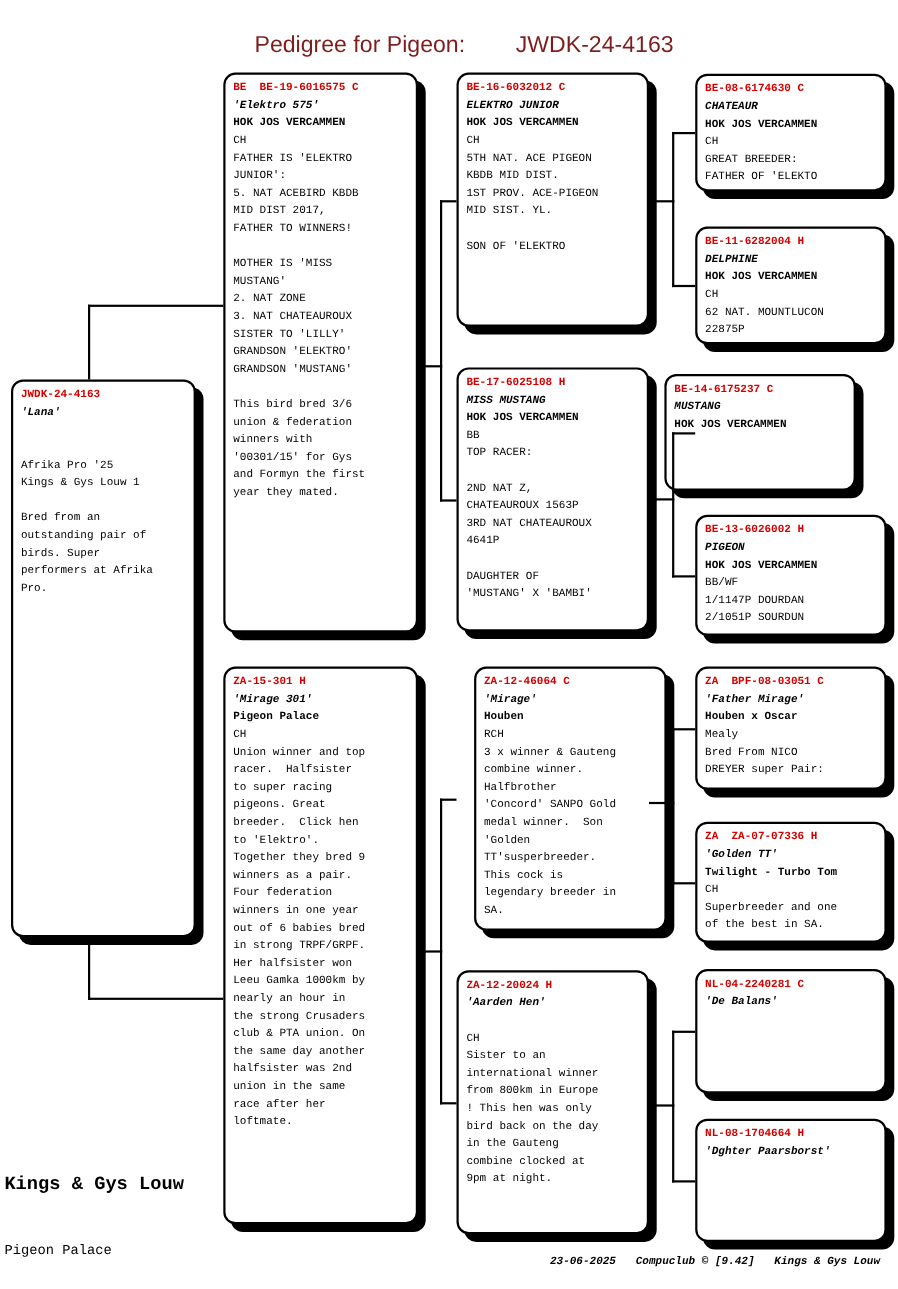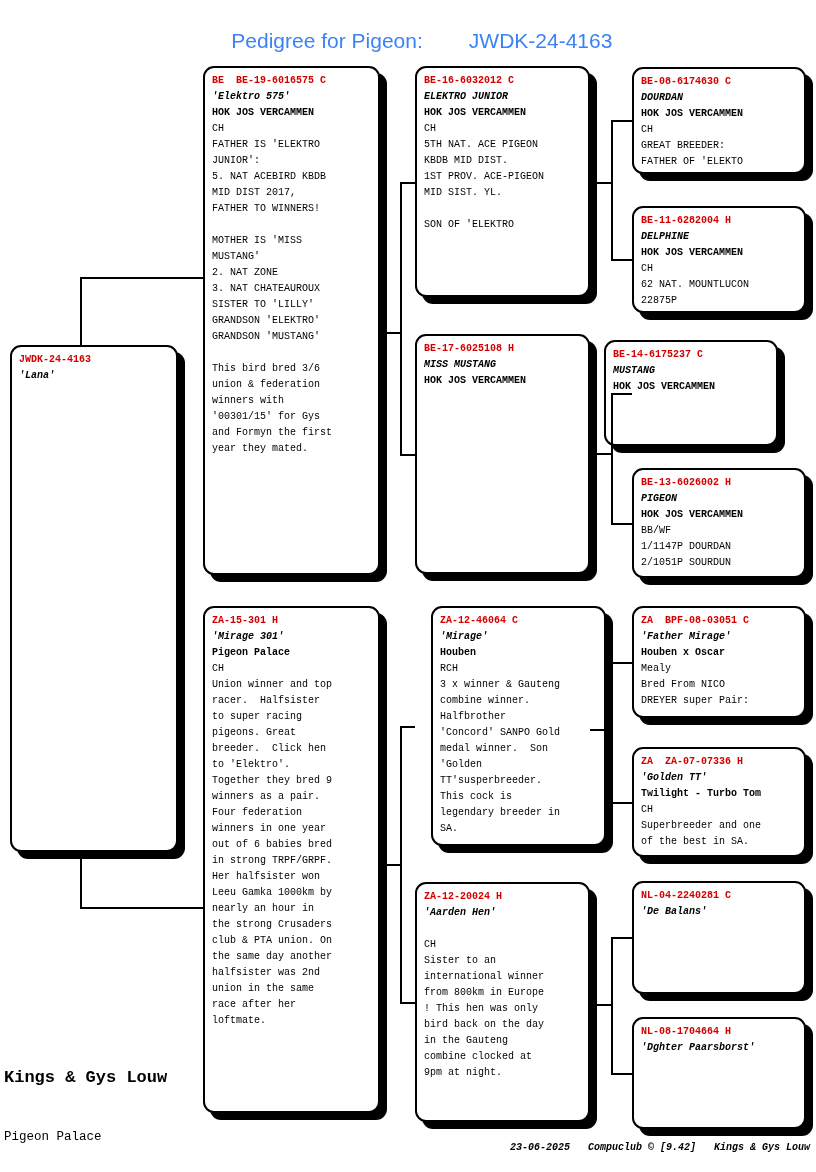--- a/index.html
+++ b/index.html
@@ -4,54 +4,63 @@
 <style>
   html,body { margin:0; padding:0; background:#fff; }
   .page {
     position:relative; width:816px; height:1172px; background:#ffffff;
     font-family:"Liberation Mono","DejaVu Sans Mono",monospace;
     color:#000; overflow:hidden;
   }
   .title {
     position:absolute; left:208px; top:5px;
     font-family:"Liberation Sans","DejaVu Sans",sans-serif;
-    font-size:21px; color:#3b82f6; white-space:pre;
+    font-size:21px; color:#7f1d1d; white-space:pre;
   }
   .title .title-ring { margin-left:46px; }
   .pbox {
     position:absolute; background:#fff; border:2px solid #000; border-radius:11px;
     box-shadow:7px 7px 0 0 #000; box-sizing:border-box; padding:5px 7px 4px 7px;
     font-size:10px; line-height:16px; overflow:hidden;
   }
   .hdr { color:#d40000; font-weight:bold; white-space:pre; min-height:16px; }
   .hdr.la { text-align:left; }
   .nm { font-weight:bold; font-style:italic; white-space:pre; min-height:16px; }
   .lf { font-weight:bold; white-space:pre; min-height:16px; }
   .bd { white-space:pre;font-family:Liberation Mono, monospace; }
   .ln { position:absolute; background:#000; }
   .owner { position:absolute; left:4px; top:1033px; font-size:12.5px; line-height:18px; white-space:pre; }
   .owner-name { font-size:17px; font-weight:bold; margin-bottom:5px; }
   .footer {
-    position:absolute; right:6px; top:1142px; font-size:10px;
+    position:absolute; right:16px; top:1142px; font-size:10px;
     font-weight:bold; font-style:italic; white-space:pre;
   }
 </style>
 </head>
 <body>
 
 <div class="page">
 
   <div class="title">
     <span>Pedigree for Pigeon:</span><span class="title-ring">JWDK-24-4163</span>
   </div>
 
   <div class="pbox" style="left:10px;top:345px;width:168px;height:507px">
     <div class="hdr">JWDK-24-4163</div>
     <div class="nm">'Lana'</div>
     <div class="lf"></div>
+    <div class="bd">
+Afrika Pro '25
+Kings &amp; Gys Louw 1
+
+Bred from an
+outstanding pair of
+birds. Super
+performers at Afrika
+Pro.</div>
   </div>
 
   <div class="pbox" style="left:203px;top:66px;width:177px;height:509px">
     <div class="hdr la">BE  BE-19-6016575 C</div>
     <div class="nm">'Elektro 575'</div>
     <div class="lf">HOK JOS VERCAMMEN</div>
     <div class="bd">CH
 FATHER IS 'ELEKTRO
 JUNIOR':
 5. NAT ACEBIRD KBDB
@@ -113,20 +122,30 @@
 1ST PROV. ACE-PIGEON
 MID SIST. YL.
 
 SON OF 'ELEKTRO</div>
   </div>
 
   <div class="pbox" style="left:415px;top:334px;width:175px;height:240px">
     <div class="hdr">BE-17-6025108 H</div>
     <div class="nm">MISS MUSTANG</div>
     <div class="lf">HOK JOS VERCAMMEN</div>
+    <div class="bd">BB
+TOP RACER:
+
+2ND NAT Z,
+CHATEAUROUX 1563P
+3RD NAT CHATEAUROUX
+4641P
+
+DAUGHTER OF
+'MUSTANG' X 'BAMBI'</div>
   </div>
 
   <div class="pbox" style="left:431px;top:606px;width:175px;height:240px">
     <div class="hdr">ZA-12-46064 C</div>
     <div class="nm">'Mirage'</div>
     <div class="lf">Houben</div>
     <div class="bd">RCH
 3 x winner &amp; Gauteng
 combine winner.
 Halfbrother
@@ -149,21 +168,21 @@
 from 800km in Europe
 ! This hen was only
 bird back on the day
 in the Gauteng
 combine clocked at
 9pm at night.</div>
   </div>
 
   <div class="pbox" style="left:632px;top:67px;width:174px;height:107px">
     <div class="hdr">BE-08-6174630 C</div>
-    <div class="nm">DOURDAN</div>
+    <div class="nm">CHATEAUR</div>
     <div class="lf">HOK JOS VERCAMMEN</div>
     <div class="bd">CH
 GREAT BREEDER:
 FATHER OF 'ELEKTO</div>
   </div>
 
   <div class="pbox" style="left:632px;top:206px;width:174px;height:107px">
     <div class="hdr">BE-11-6282004 H</div>
     <div class="nm">DELPHINE</div>
     <div class="lf">HOK JOS VERCAMMEN</div>

